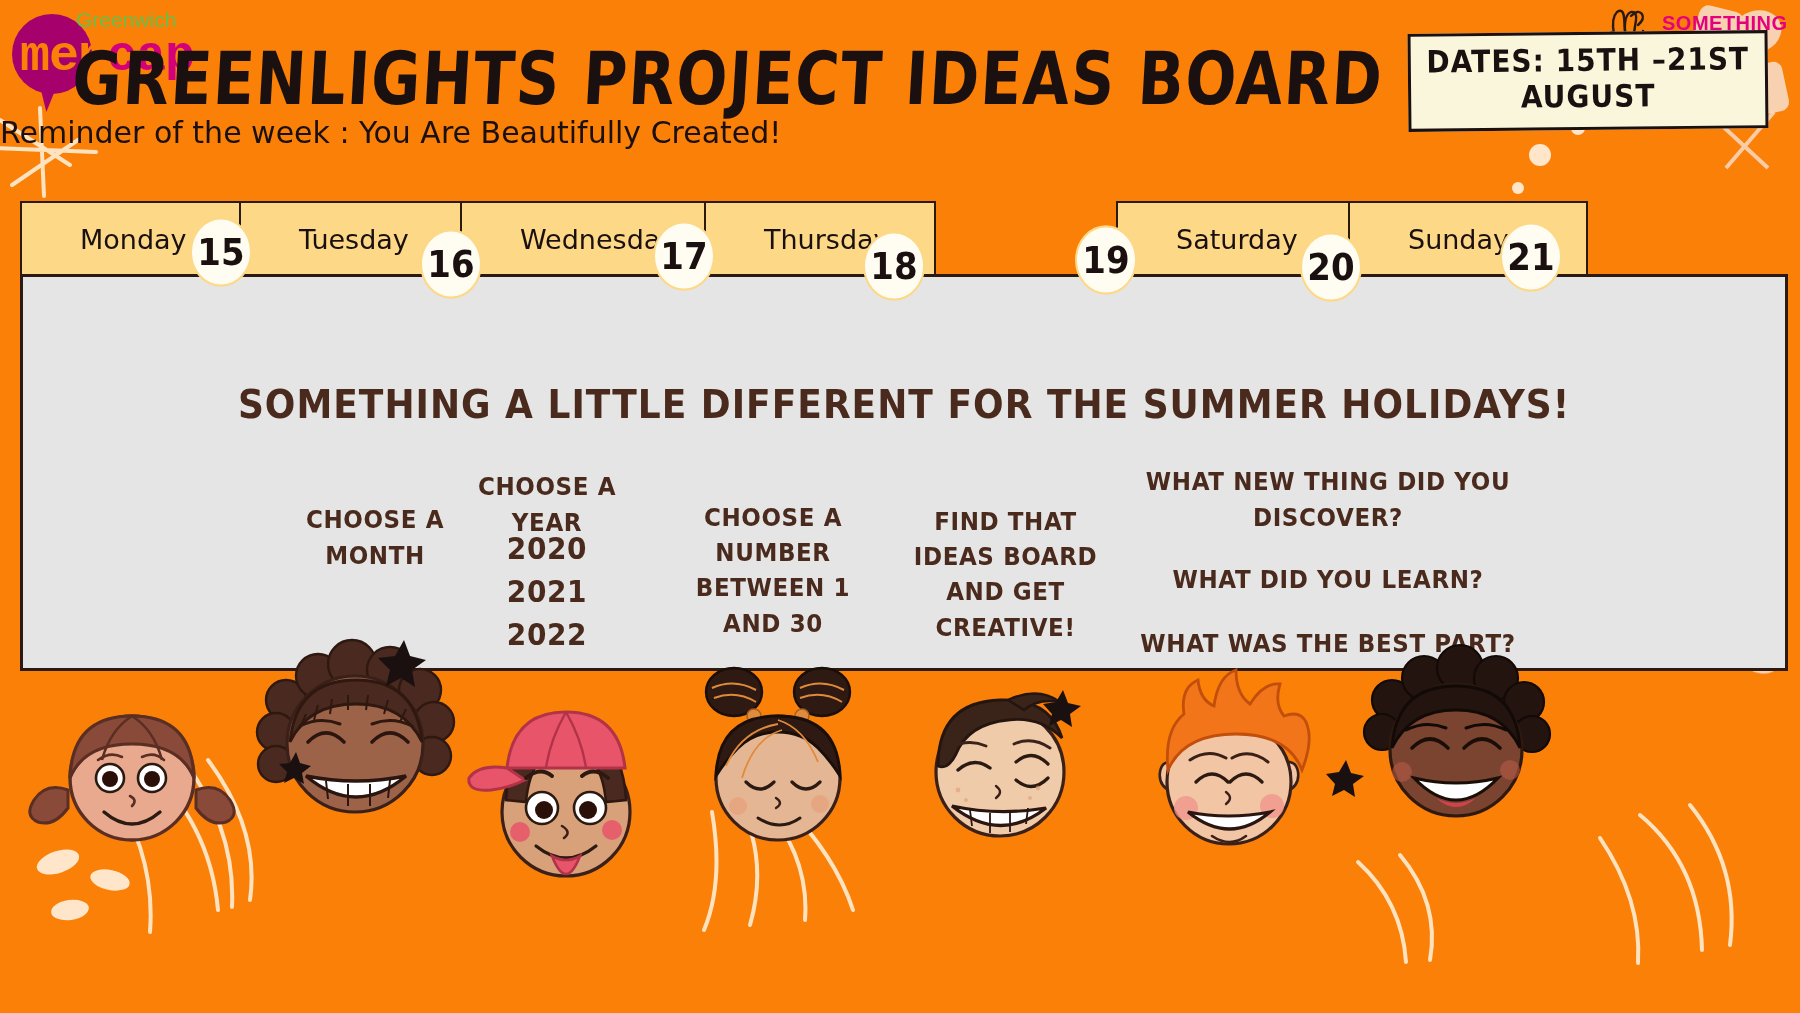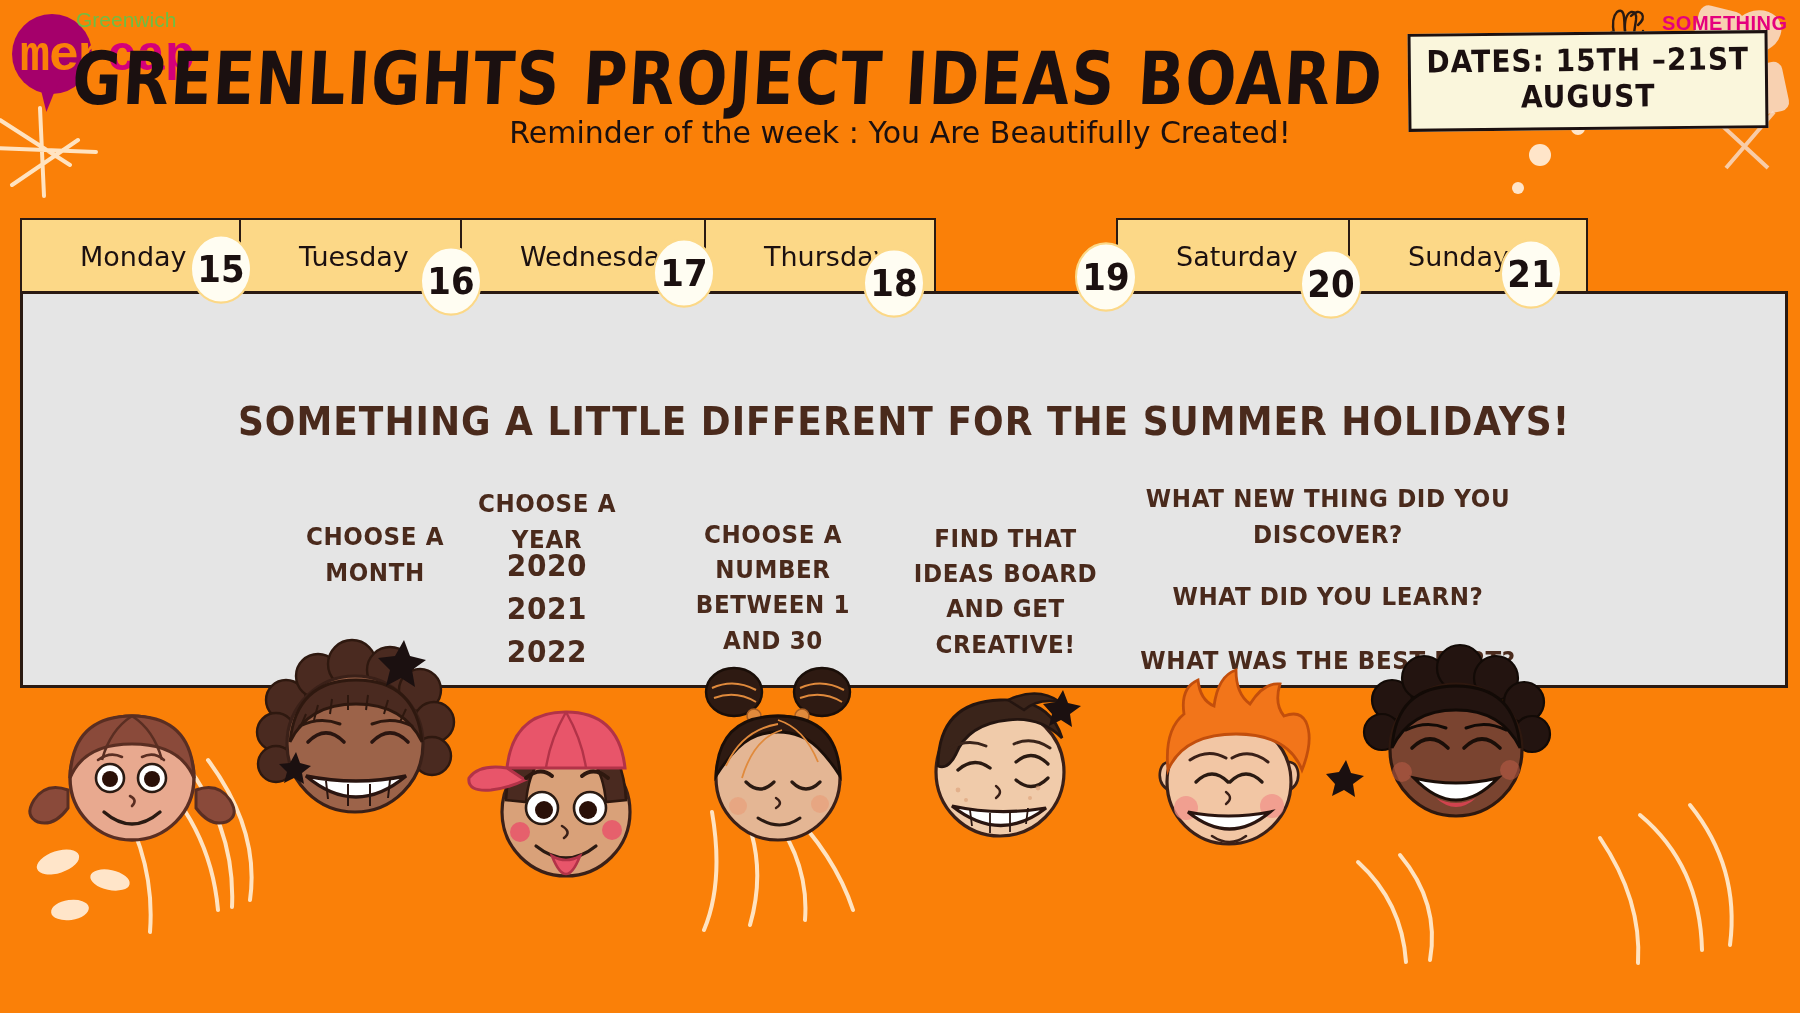--- a/index.html
+++ b/index.html
@@ -62,40 +62,40 @@
     font-size:60px; font-weight:bold; color:#1B1010;
     letter-spacing:1.5px;
     font-family:"DejaVu Sans", sans-serif;
     transform:scaleY(1.22) skewX(-4deg);
     transform-origin:left top;
     white-space:nowrap;
   }
 
   .subtitle {
     position:absolute; left:0; right:0; top:115px;
-    text-align:center; font-size:30px; color:#1B1010;
+    text-align:left; font-size:30px; color:#1B1010;
     font-family:"DejaVu Sans", sans-serif;
   }
 
   .dates-box {
     position:absolute; right:32px; top:32px;
     width:360px; padding:8px 10px 12px;
     background:#FAF6DC; border:3px solid #1B1010;
     text-align:center;
     transform:rotate(-0.6deg);
   }
   .dates-box .dl {
     font-size:28px; font-weight:bold; color:#1B1010;
     letter-spacing:1px; line-height:1.28;
     font-family:"DejaVu Sans", sans-serif;
     transform:scaleY(1.1);
   }
 
   
-  .board { position:absolute; left:20px; top:218px; width:1768px; height:470px; z-index:2; }
+  .board { position:absolute; left:20px; top:201px; width:1768px; height:470px; z-index:2; }
 
   .tabs { position:relative; height:75px; }
   .tab {
     position:absolute; top:0; height:75px;
     background:#FCD887; border:2px solid #2A1A12;
     border-bottom:none;
     display:flex; align-items:center;
   }
   .tab-label {
     font-size:27px; color:#1B1010; white-space:nowrap;

